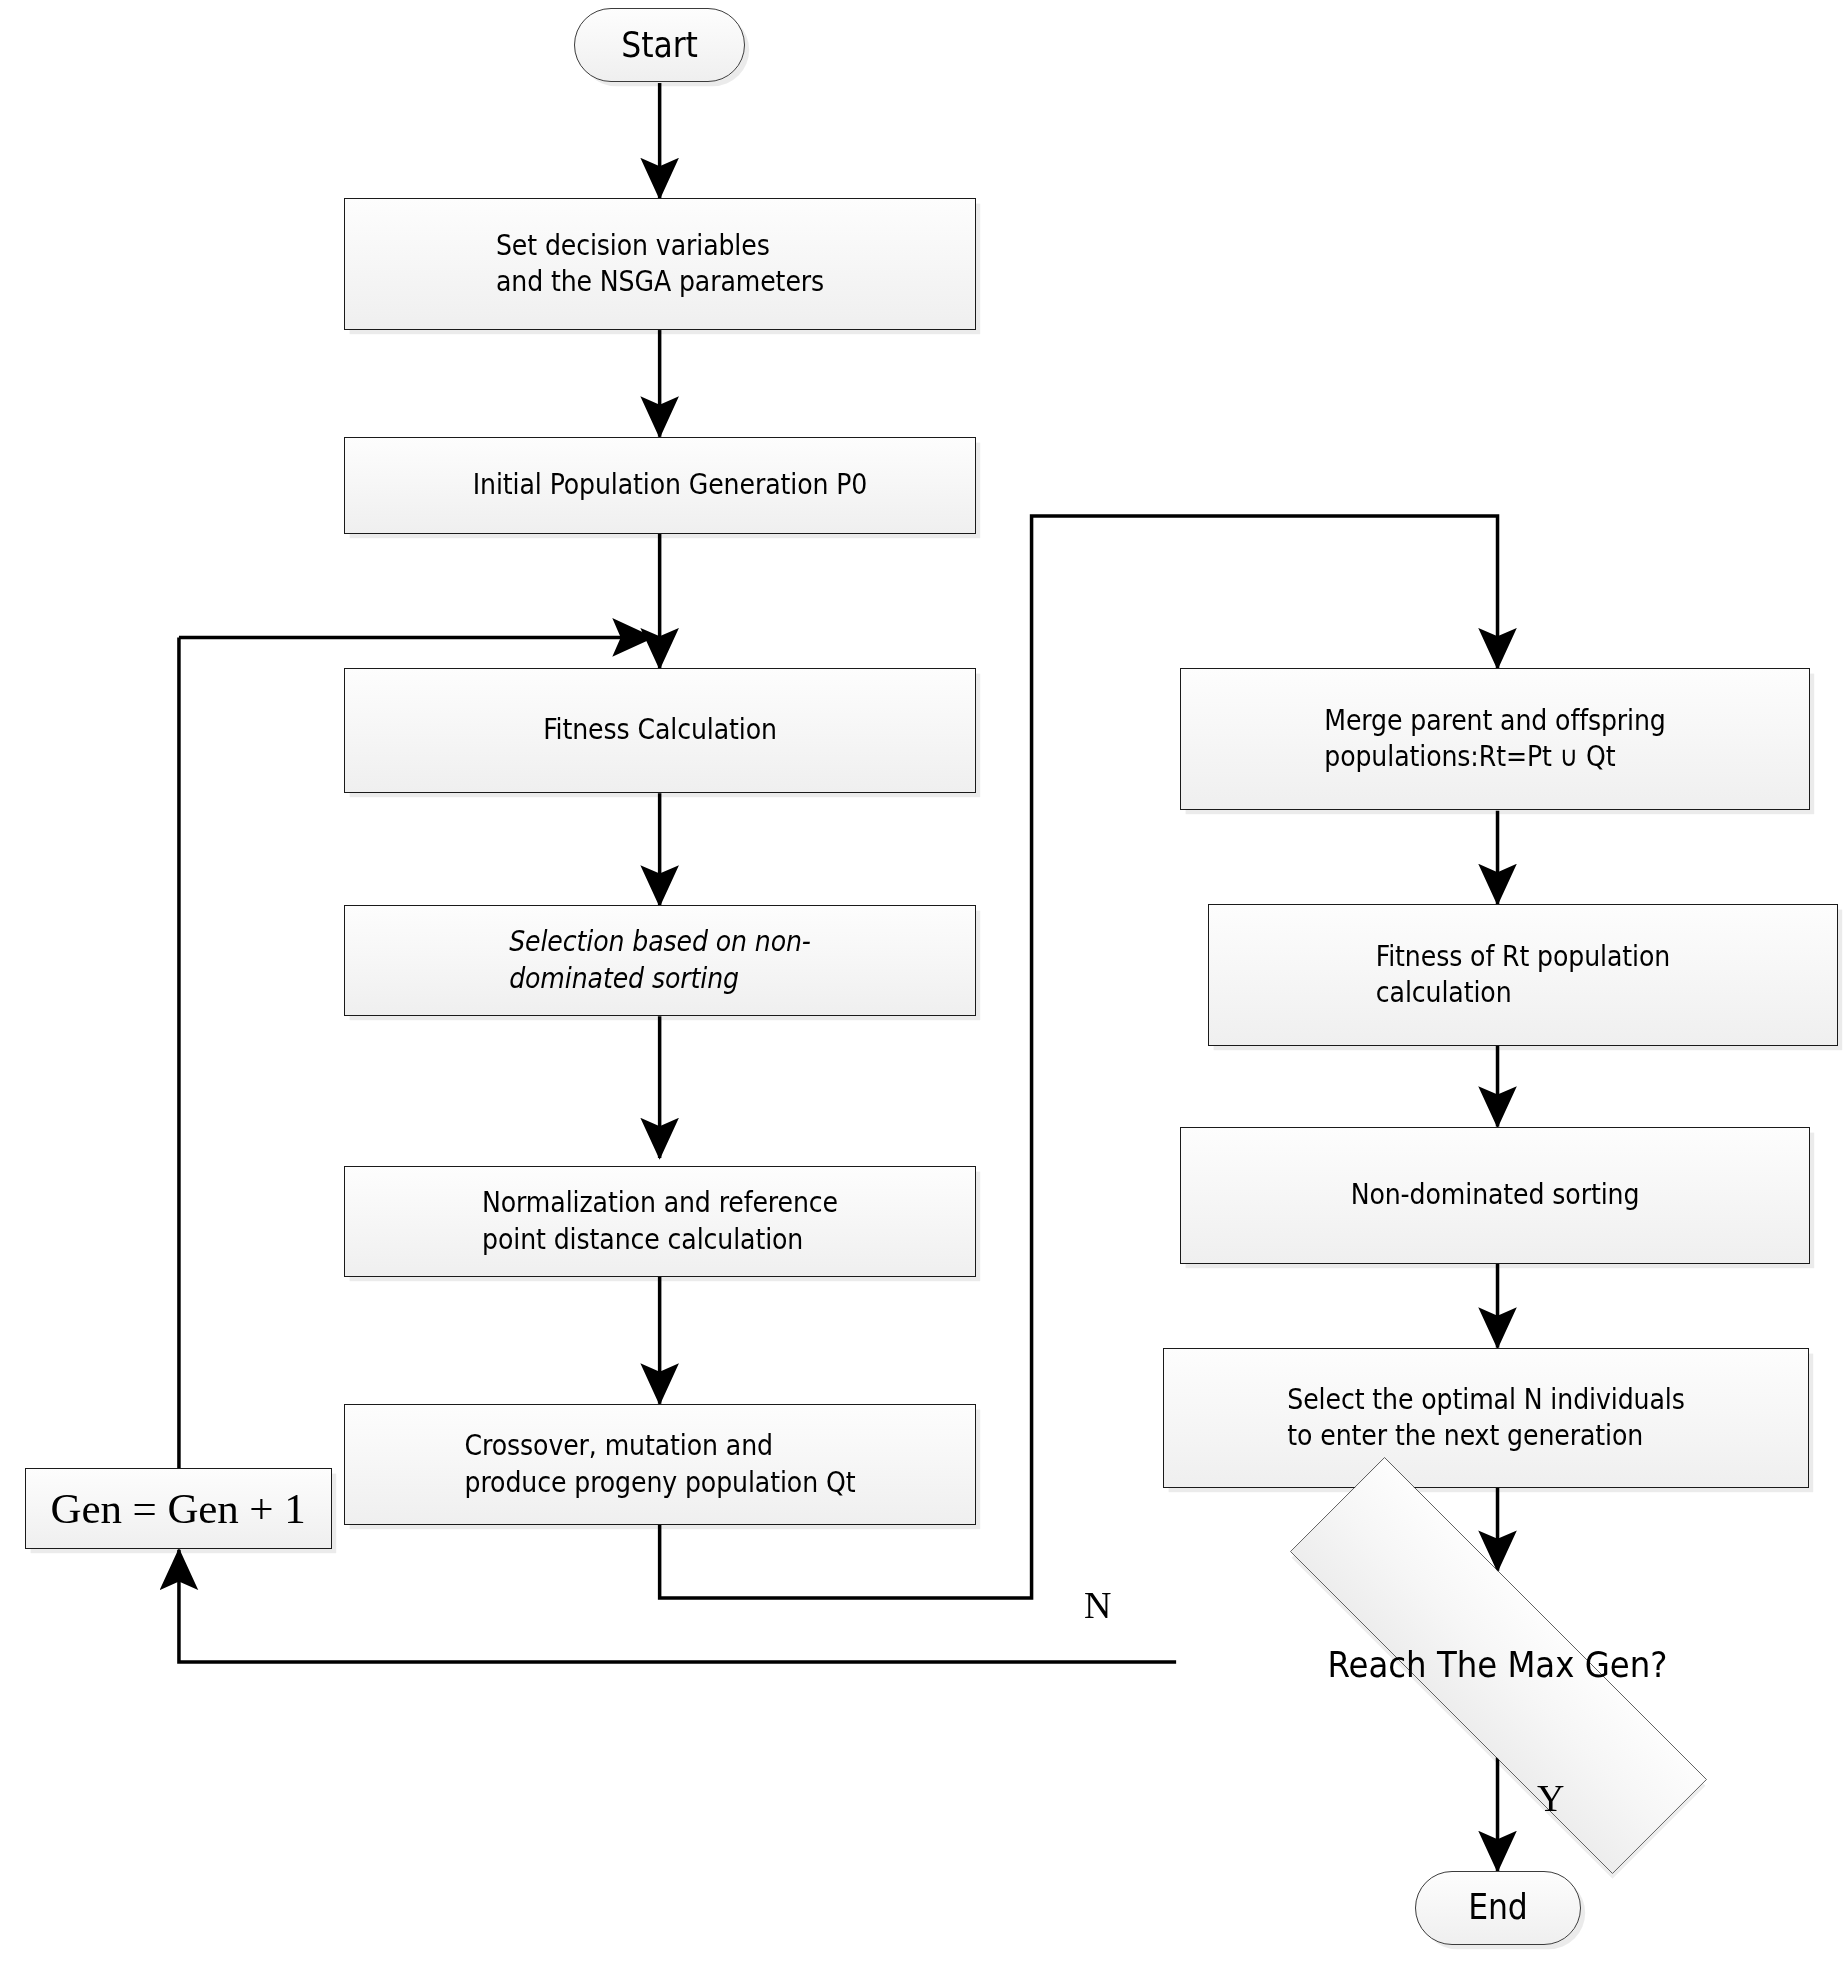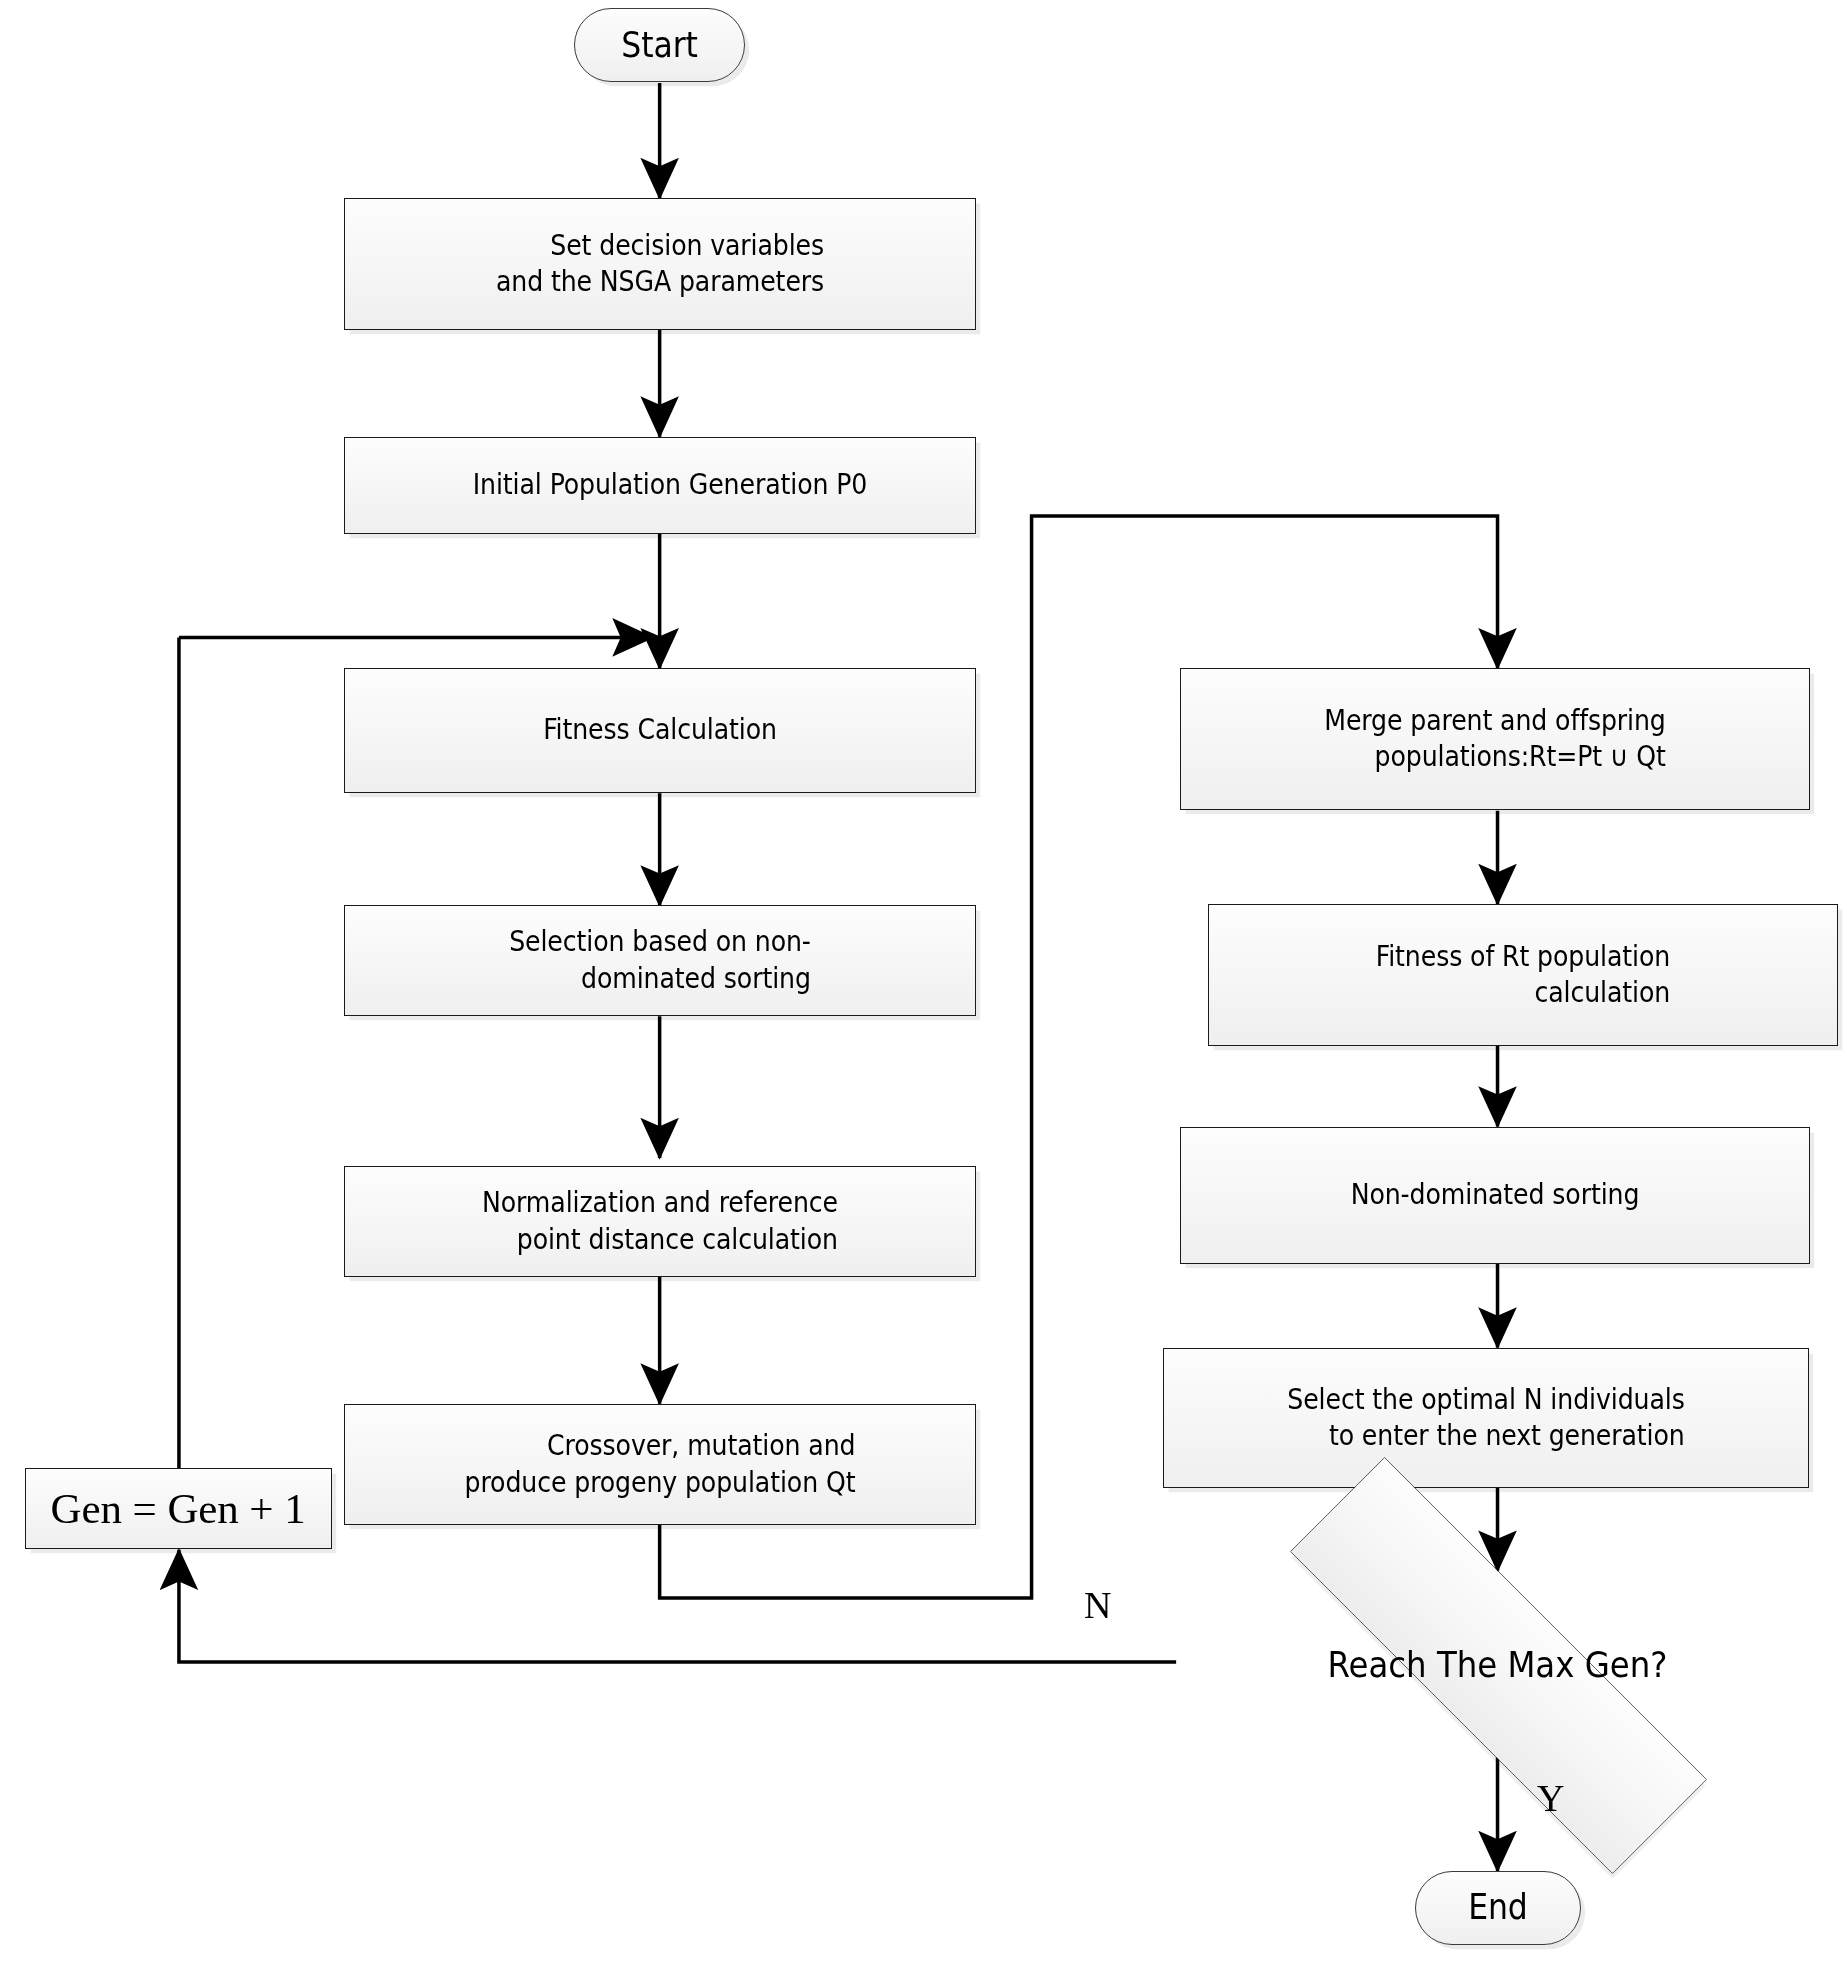--- a/index.html
+++ b/index.html
@@ -10,21 +10,21 @@
     font-family:"Liberation Sans", sans-serif;
     overflow:hidden;
   }
   svg.wires{position:absolute;left:0;top:0;width:1847px;height:1985px;pointer-events:none;}
 
   
   .node{
     position:absolute;
     box-sizing:border-box;
     display:flex;align-items:center;justify-content:center;
-    text-align:right;
+    text-align:left;
     color:#000000;
     background:linear-gradient(180deg,#fdfdfd 0%,#f7f7f7 45%,#efefef 100%);
     border:1.4px solid #1a1a1a;
     box-shadow:4.9px 4.9px 0 -0.7px rgba(0,0,0,0.08);
   }
   .node .txt{
     line-height:1.30;
     white-space:pre-line;
     letter-spacing:-0.1px;
   }
@@ -122,21 +122,21 @@
   </div>
 
   <div class="node process" style="left:344px;top:437px;width:632px;height:97px;padding-left:20px;">
     <span class="txt sans">Initial Population Generation P0</span>
   </div>
 
   <div class="node process" style="left:344px;top:668px;width:632px;height:125px;">
     <span class="txt sans">Fitness Calculation</span>
   </div>
 
-  <div class="node process" style="left:344px;top:905px;width:632px;height:111px;">
+  <div class="node process" style="left:344px;top:905px;width:632px;height:111px;font-style:italic;">
     <span class="txt sans">Selection based on non-
 dominated sorting</span>
   </div>
 
   <div class="node process" style="left:344px;top:1158px;width:632px;height:111px;margin-top:8px;">
     <span class="txt sans">Normalization and reference
 point distance calculation</span>
   </div>
 
   <div class="node process" style="left:344px;top:1404px;width:632px;height:121px;">

